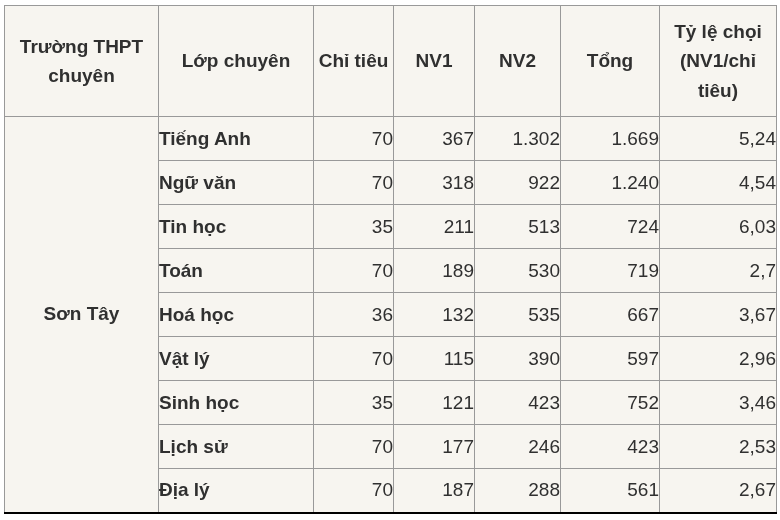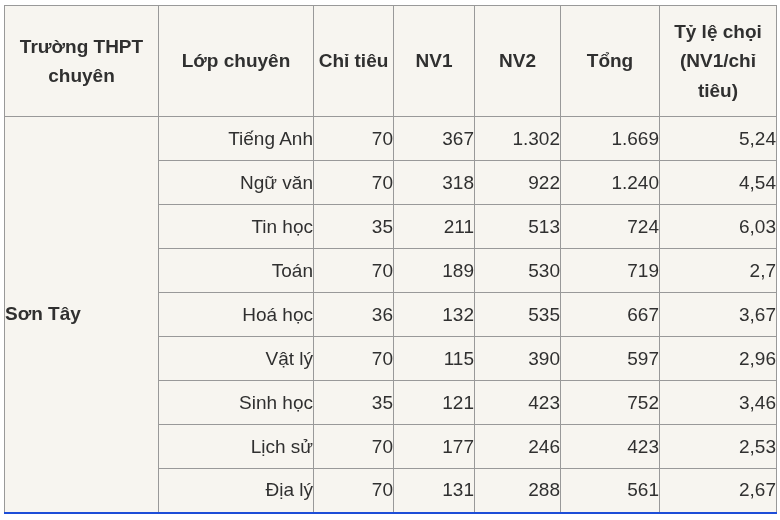--- a/index.html
+++ b/index.html
@@ -24,40 +24,41 @@
     color: #303030;
     font-size: 19px;
   }
   table.stats td, table.stats th {
     border: 1px solid #999999;
     vertical-align: middle;
     padding: 0;
     overflow: hidden;
   }
   table.stats {
-    border-bottom: 2px solid #1d4ed8;
+    border-bottom: 2px solid #000000;
   }
   thead tr { height: 111px; }
   tbody tr { height: 44px; }
   th {
     font-weight: bold;
     text-align: center;
     line-height: 1.55;
     padding: 2px 6px;
   }
   th .sublabel {
     font-weight: bold;
   }
   td.school-cell {
-    text-align: left;
+    text-align: center;
     font-weight: bold;
   }
   td.class-cell {
-    text-align: right;
+    text-align: left;
     padding-left: 13px;
+    font-weight: bold;
   }
   td.num-cell {
     text-align: right;
   }
 </style>
 </head>
 <body>
 
 <div class="page">
   <table class="stats">
@@ -143,20 +144,20 @@
         <td class="class-cell">Lịch sử</td>
         <td class="num-cell">70</td>
         <td class="num-cell">177</td>
         <td class="num-cell">246</td>
         <td class="num-cell">423</td>
         <td class="num-cell">2,53</td>
       </tr>
       <tr>
         <td class="class-cell">Địa lý</td>
         <td class="num-cell">70</td>
-        <td class="num-cell">131</td>
+        <td class="num-cell">187</td>
         <td class="num-cell">288</td>
         <td class="num-cell">561</td>
         <td class="num-cell">2,67</td>
       </tr>
     </tbody>
   </table>
 </div>
 
 </body></html>

